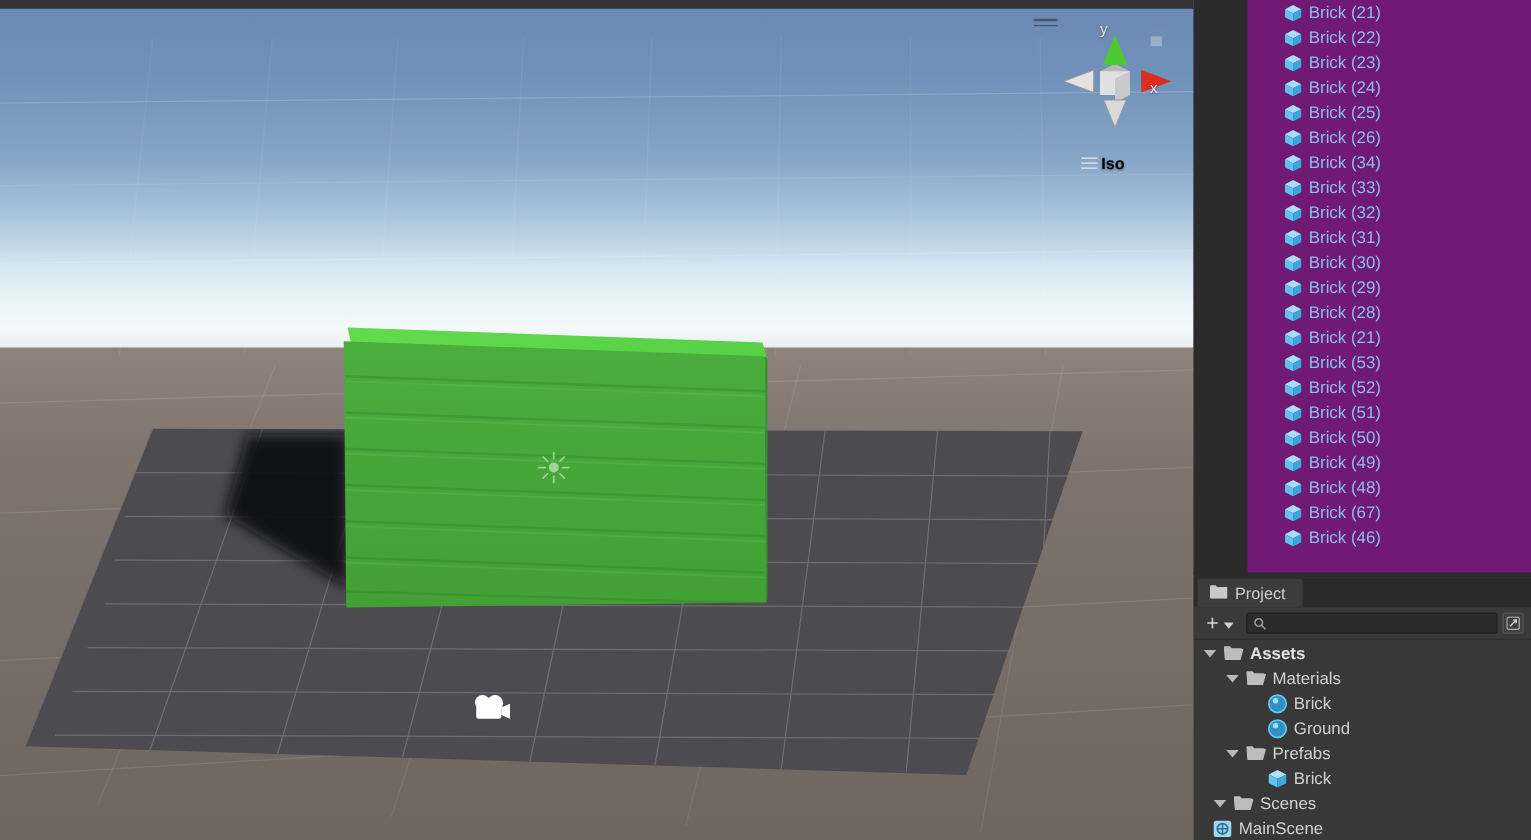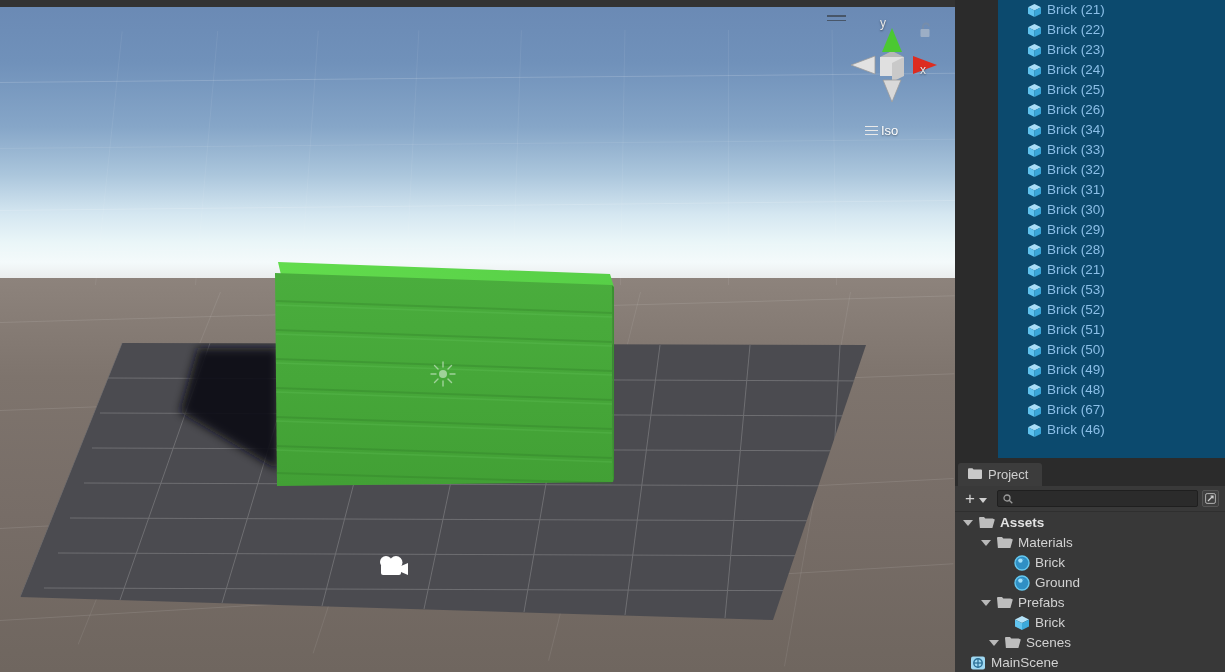--- a/index.html
+++ b/index.html
@@ -55,36 +55,36 @@
   #orient-gizmo { position:absolute; left:845px; top:10px; width:100px; height:100px; z-index:30; }
   #gizmo-axis-y-label, #gizmo-axis-x-label {
     position:absolute; color:#e8e8e8; font-size:12px; z-index:31;
     text-shadow:0 1px 2px rgba(0,0,0,.5);
   }
   #gizmo-axis-y-label { left:880px; top:16px; }
   #gizmo-axis-x-label { left:920px; top:63px; }
   #lock-icon { position:absolute; left:918px; top:21px; width:16px; height:18px; z-index:31; opacity:.62; }
   #iso-label {
     position:absolute; left:865px; top:123px; z-index:31;
-    color:#ffffff; font-size:13px; text-shadow:0 1px 2px rgba(0,0,0,.45);
-    display:flex; align-items:center; gap:3px;
+    color:#000000; font-size:13px; text-shadow:0 1px 2px rgba(0,0,0,.45);
+    display:flex; align-items:center; gap:3px;font-weight:bold;
   }
   #iso-label .bars { display:inline-block; width:13px; }
   #iso-label .bars i { display:block; height:1.5px; background:#e9e9e9; margin:2.5px 0; }
   #hamburger-small { position:absolute; left:827px; top:12px; width:19px; z-index:31; opacity:.55; }
   #hamburger-small i { display:block; height:1.5px; background:#2b2b2b; margin:3px 0; }
 
   
   #right-dock {
     position:absolute; left:955px; top:0; width:270px; height:672px;
     background:#383838;
   }
   #hierarchy-panel {
     position:absolute; left:0; top:0; width:270px; height:460px;
-    background:#0c4a6e;
+    background:#701a75;
   }
   #hierarchy-gutter {
     position:absolute; left:0; top:0; width:43px; height:460px;
     background:#2b2b2b;
   }
   #hierarchy-list {
     position:absolute; left:43px; top:0; width:227px; height:460px;
     overflow:hidden;
   }
   .hier-row {
@@ -596,21 +596,21 @@
           </div>
           <div class="proj-row" style="padding-left: 44px;">
             <span class="tri spacer"></span>
             <span class="ico"><svg width="16" height="16" viewBox="0 0 16 16">
                 <polygon points="8,1 15,4.5 8,8 1,4.5" fill="#b4e2f8"></polygon>
                 <polygon points="1,4.5 8,8 8,15 1,11.5" fill="#62c4ef"></polygon>
                 <polygon points="15,4.5 15,11.5 8,15 8,8" fill="#3da9da"></polygon>
               </svg></span>
             <span>Brick</span>
           </div>
-          <div class="proj-row" style="padding-left: 34px;">
+          <div class="proj-row" style="padding-left: 16px;">
             <span class="tri"></span>
             <span class="ico"><svg width="16" height="13" viewBox="0 0 16 13">
                 <path d="M0 2a1 1 0 0 1 1-1h4l1.3 1.6H13.6L15.8 3.4 13.4 12H0.9z" fill="#bdbdbd"></path>
               </svg></span>
             <span>Scenes</span>
           </div>
           <div class="proj-row" style="">
             <span class="tri spacer"></span>
             <span class="ico"><svg width="16" height="16" viewBox="0 0 16 16">
                 <rect x="1" y="1.5" width="14" height="13" rx="2" fill="#9fd8f2"></rect>

